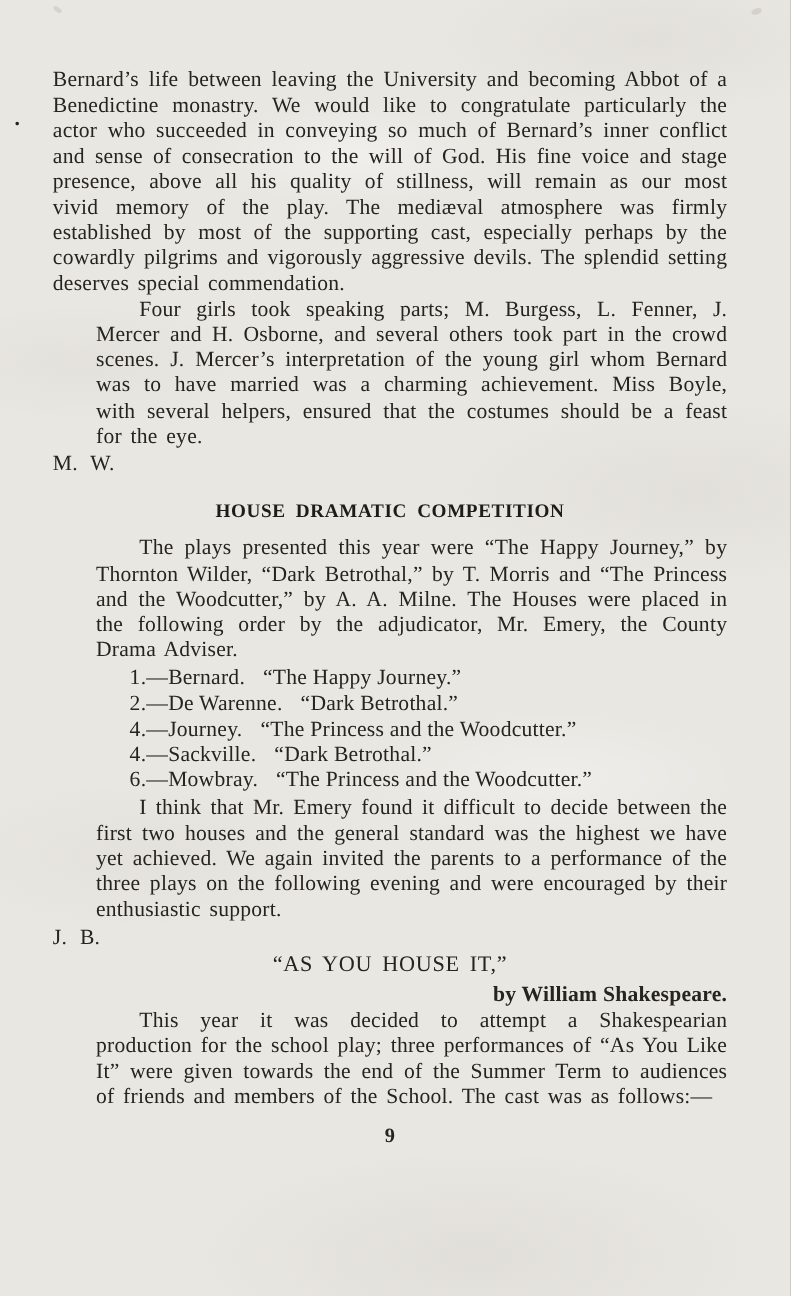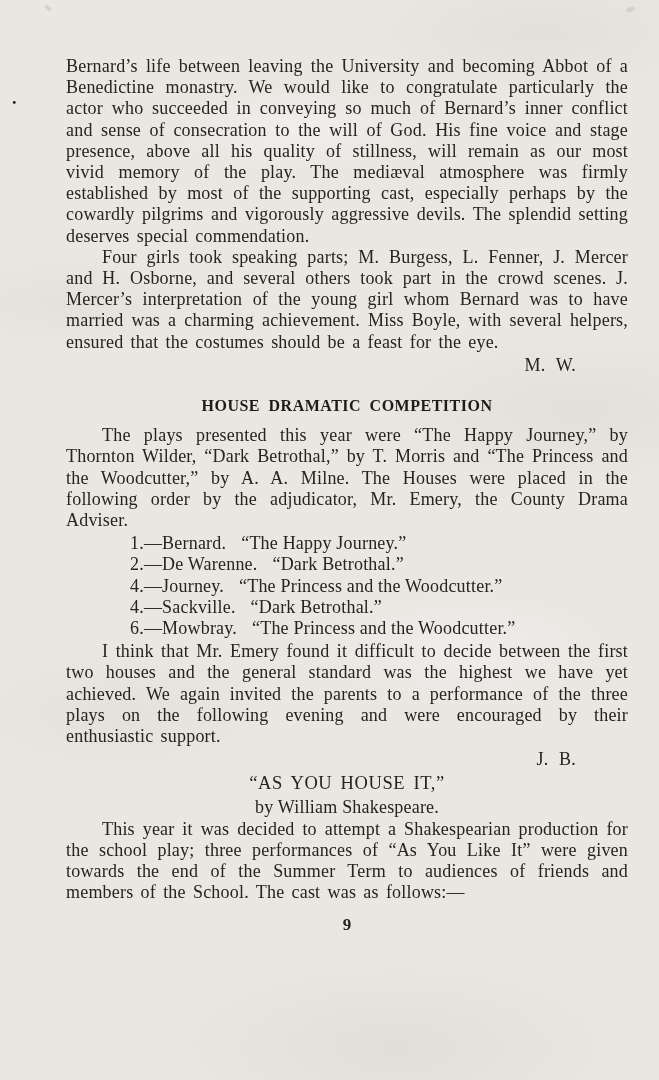--- a/index.html
+++ b/index.html
@@ -24,32 +24,31 @@
       radial-gradient(ellipse 180px 60px at 45% 12%, rgba(255,255,255,0.35), transparent 70%),
       radial-gradient(ellipse 220px 80px at 70% 60%, rgba(255,255,255,0.28), transparent 70%);
     color: #26241f;
     font-family: "Liberation Serif", "DejaVu Serif", serif;
     font-size: 18px;
     line-height: 21.2px;
     letter-spacing: 0.2px;
   }
   .col {
     position: absolute;
-    left: 66px;
+    left: 44px;
     top: 56px;
     width: 562px;
   }
   p.body {
     margin: 0;
     text-align: justify;
     word-spacing: 2.5px;
   }
-  p.indent { text-indent: 36px; }
+  p.indent { text-indent: 36px; margin-left: 36px; }
   .sig {
-    text-align: right;
     padding-right: 52px;
     margin-top: 2px;
     word-spacing: 6px;
   }
   .title {
     text-align: center;
     font-weight: bold;
     font-size: 16px;
     letter-spacing: 0.5px;
     word-spacing: 4px;
@@ -63,22 +62,23 @@
   .result-row { white-space: nowrap; }
   .result-row .play { margin-left: 15px; }
   .subtitle {
     text-align: center;
     font-size: 18.5px;
     letter-spacing: 0.6px;
     word-spacing: 3px;
     line-height: 25px;
   }
   .byline {
-    text-align: center;
+    text-align: right;
     line-height: 23px;
+    font-weight: bold;
   }
   .pagenum {
     text-align: center;
     font-weight: bold;
     font-size: 17px;
     margin-top: 11px;
   }
   .stray-dot {
     position: absolute;
     left: 12px;

